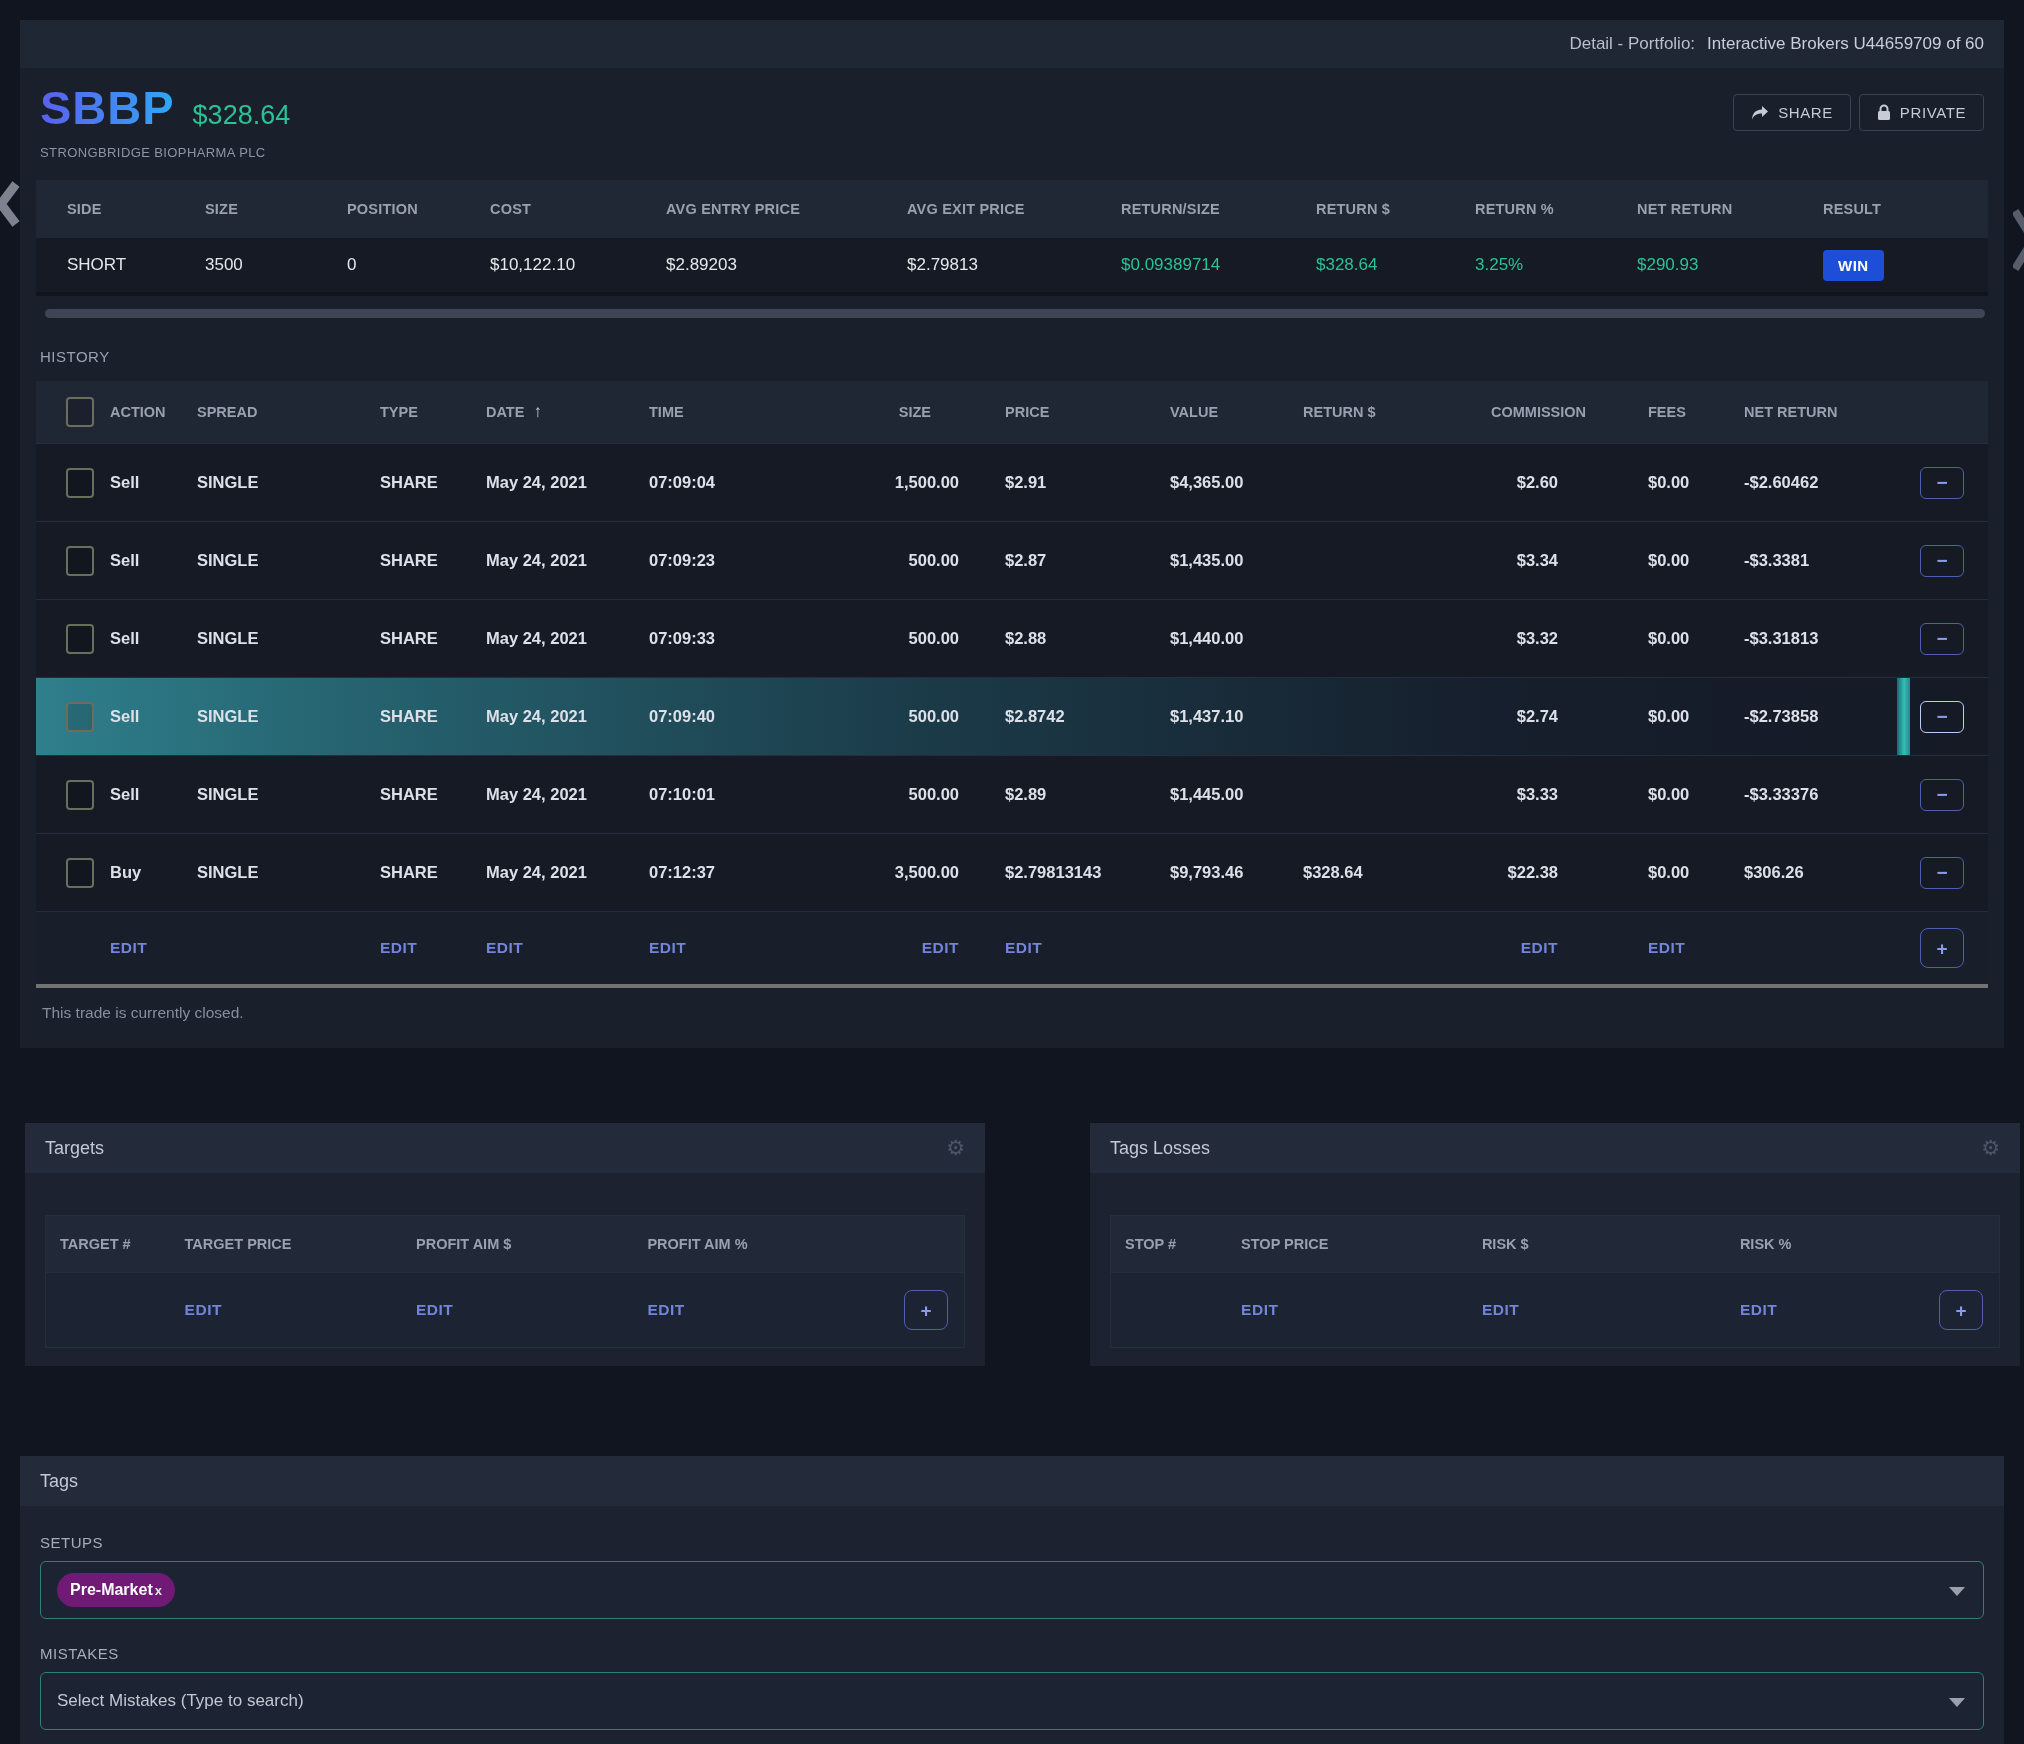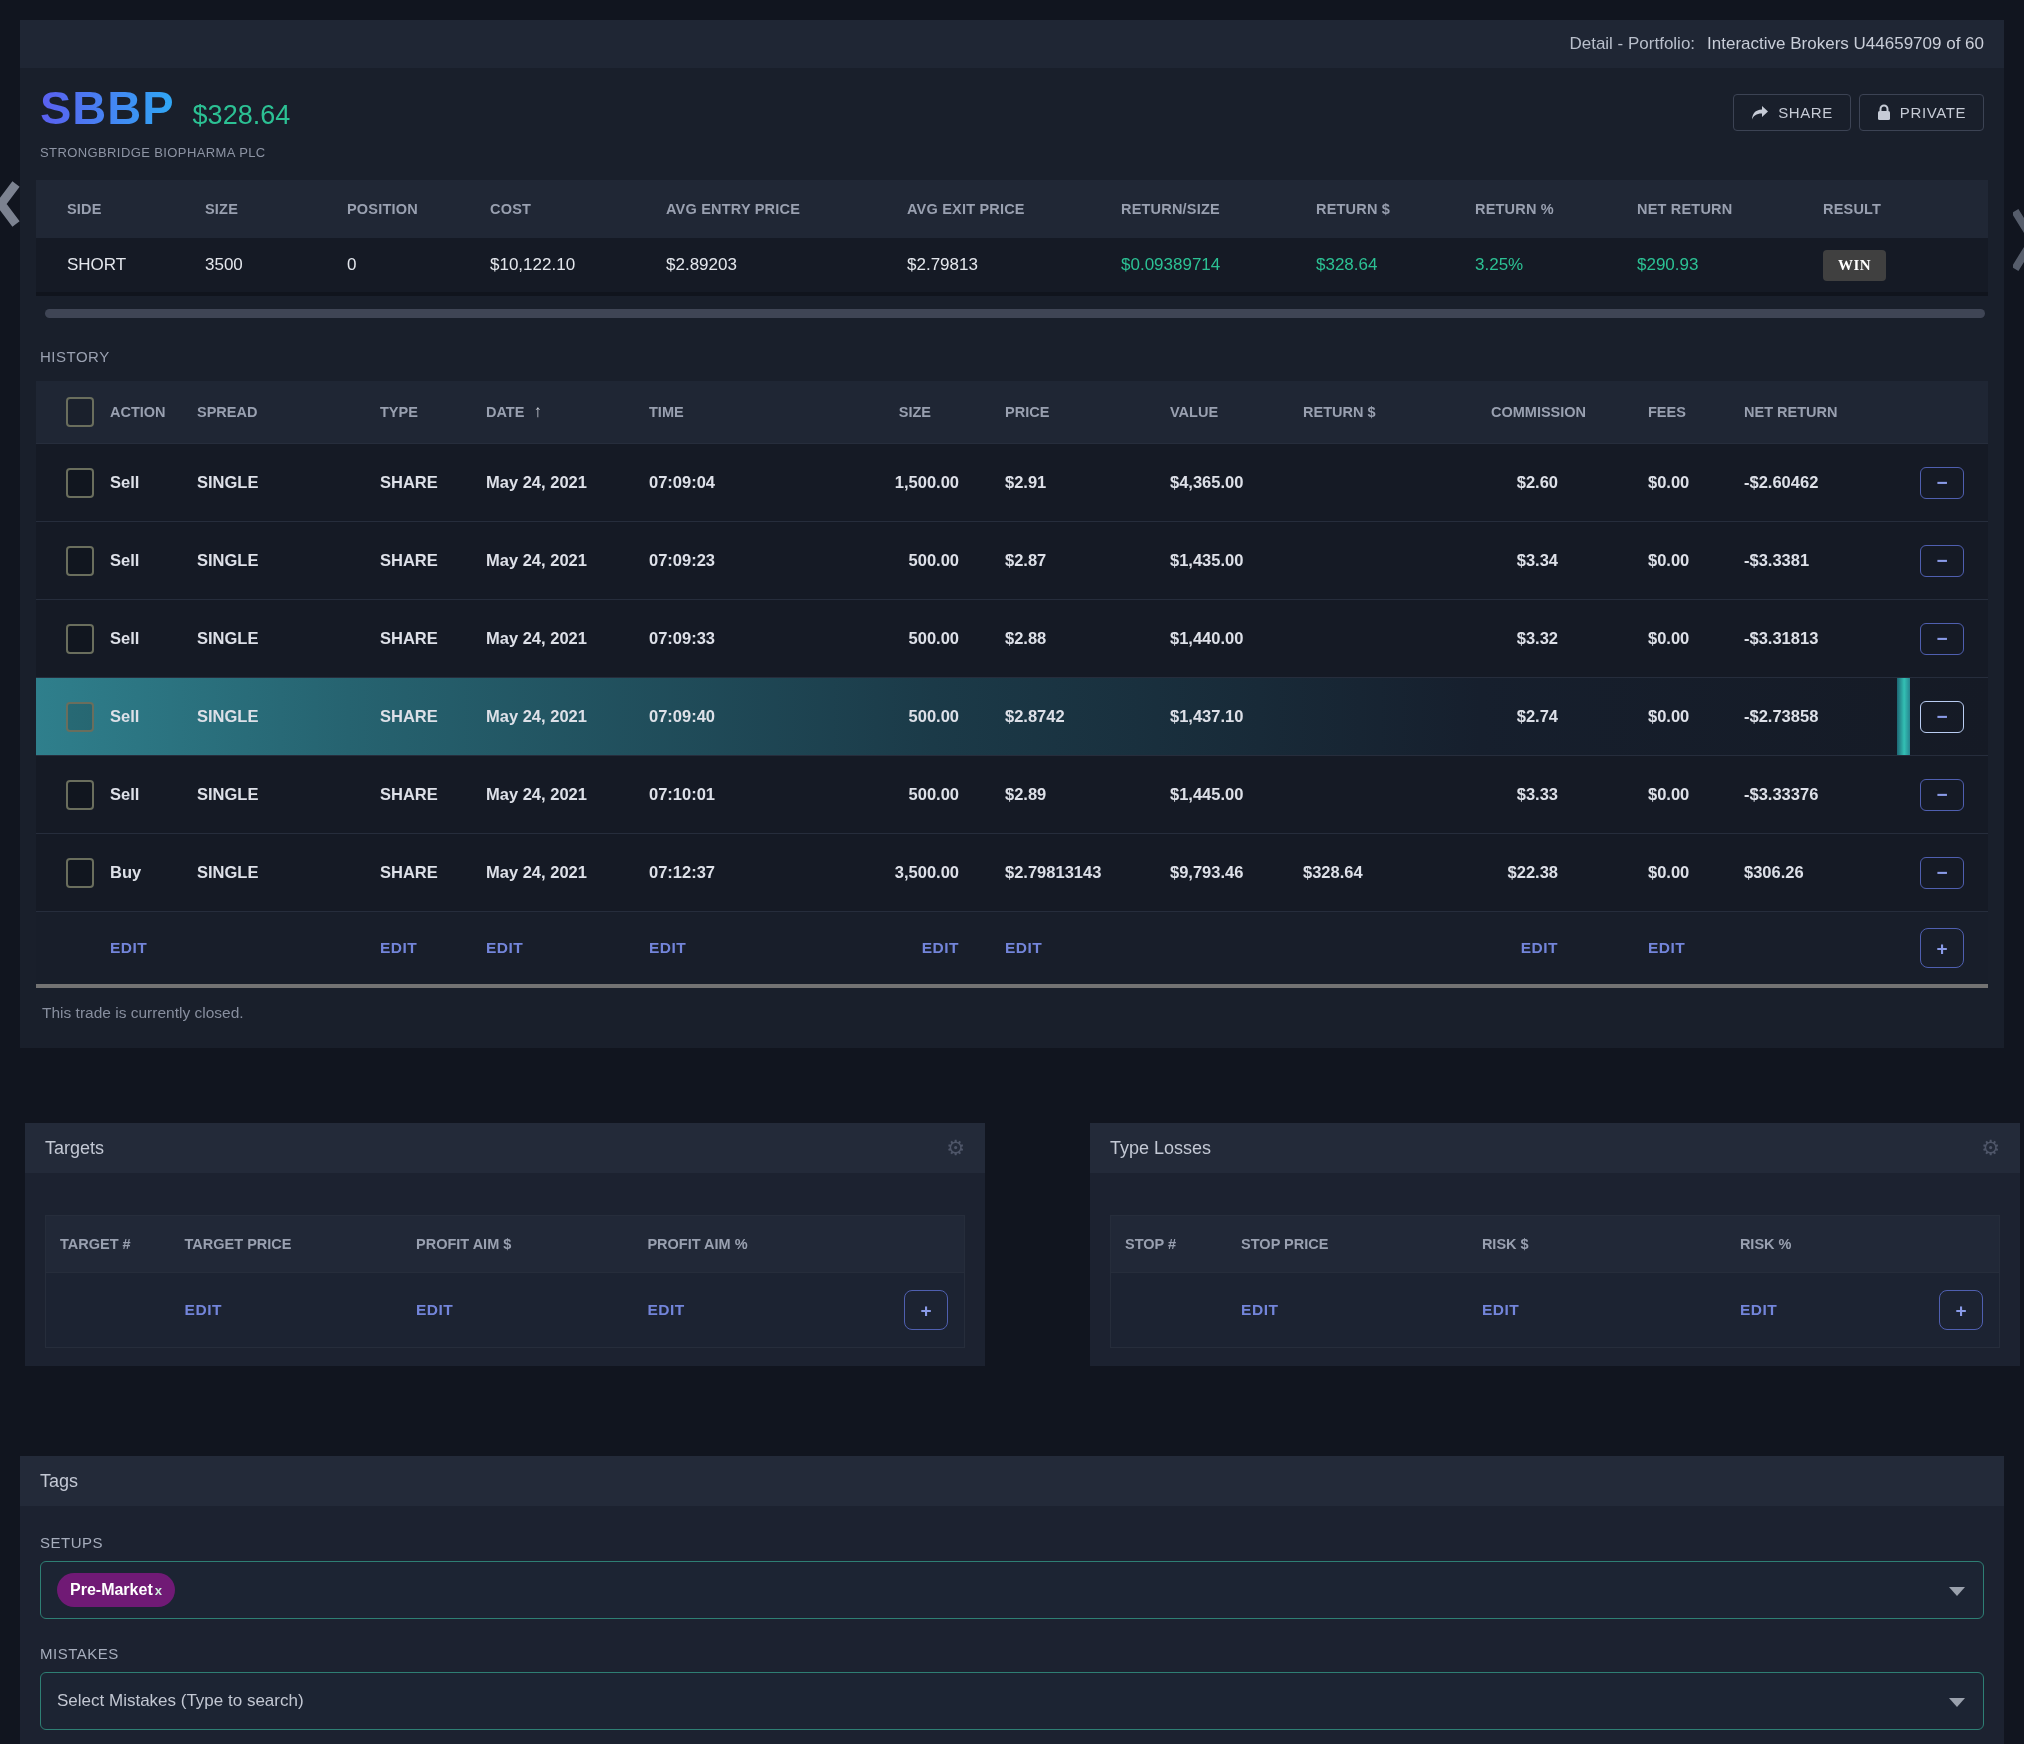--- a/index.html
+++ b/index.html
@@ -28,21 +28,21 @@
   .btn{display:inline-flex;align-items:center;gap:9px;border:1px solid #3c4354;border-radius:4px;background:transparent;color:#c6cbd6;font-size:15px;letter-spacing:.6px;padding:9px 17px;cursor:pointer;font-family:inherit;}
   .btn svg{display:block;}
 
   
   .sum-wrap{margin:16px 16px 0 16px;}
   .sum-grid{display:grid;grid-template-columns:138px 142px 143px 176px 241px 214px 195px 159px 162px 186px 1fr;align-items:center;padding-left:31px;}
   .sum-head{background:#202735;height:58px;font-size:14.5px;font-weight:bold;color:#99a0b0;letter-spacing:.2px;}
   .sum-head div{white-space:nowrap;}
   .sum-rowv{background:#151a25;height:54px;font-size:17px;color:#e4e7ed;border-bottom:4px solid #10141d;}
   .green{color:#2cc194;}
-  .win-badge{display:inline-block;background:#404040;color:#fff;font-weight:bold;font-size:15px;letter-spacing:.5px;padding:7px 15px;border-radius:4px;font-family:Liberation Serif, serif;}
+  .win-badge{display:inline-block;background:#1d4ed8;color:#fff;font-weight:bold;font-size:15px;letter-spacing:.5px;padding:7px 15px;border-radius:4px;}
 
   .hscroll{margin:13px 16px 0 25px;height:9px;width:1940px;border-radius:5px;background:#3f4555;}
 
   .hist-label{margin:30px 0 0 20px;font-size:15px;color:#9aa1b1;letter-spacing:.5px;}
 
   
   .hist-wrap{margin:16px 16px 0 16px;border-bottom:4px solid #737373;}
   .hist-grid{display:grid;grid-template-columns:70px 87px 183px 106px 163px 181px 133px 207px 133px 152px 125px 132px 188px 1fr;align-items:center;}
   .h-head{background:#1f2634;height:62px;font-size:14.5px;font-weight:bold;color:#99a0b0;}
   .h-head div{white-space:nowrap;}
@@ -364,21 +364,21 @@
             <div><span class="edit-link">EDIT</span></div>
             <div class="btn-cell">
               <button class="sq-btn plus-btn">+</button>
             </div>
           </div>
       </div>
     </div>
 
     <div class="section-panel sp-right">
       <div class="section-head">
-        <span>Type Losses</span>
+        <span>Tags Losses</span>
         <span class="gear">⚙</span>
       </div>
       <div class="section-body">
         <div id="sl-head" class="mini-grid sl-grid mini-head">
             <div>STOP #</div>
             <div>STOP PRICE</div>
             <div>RISK $</div>
             <div>RISK %</div>
             <div></div>
           </div>

